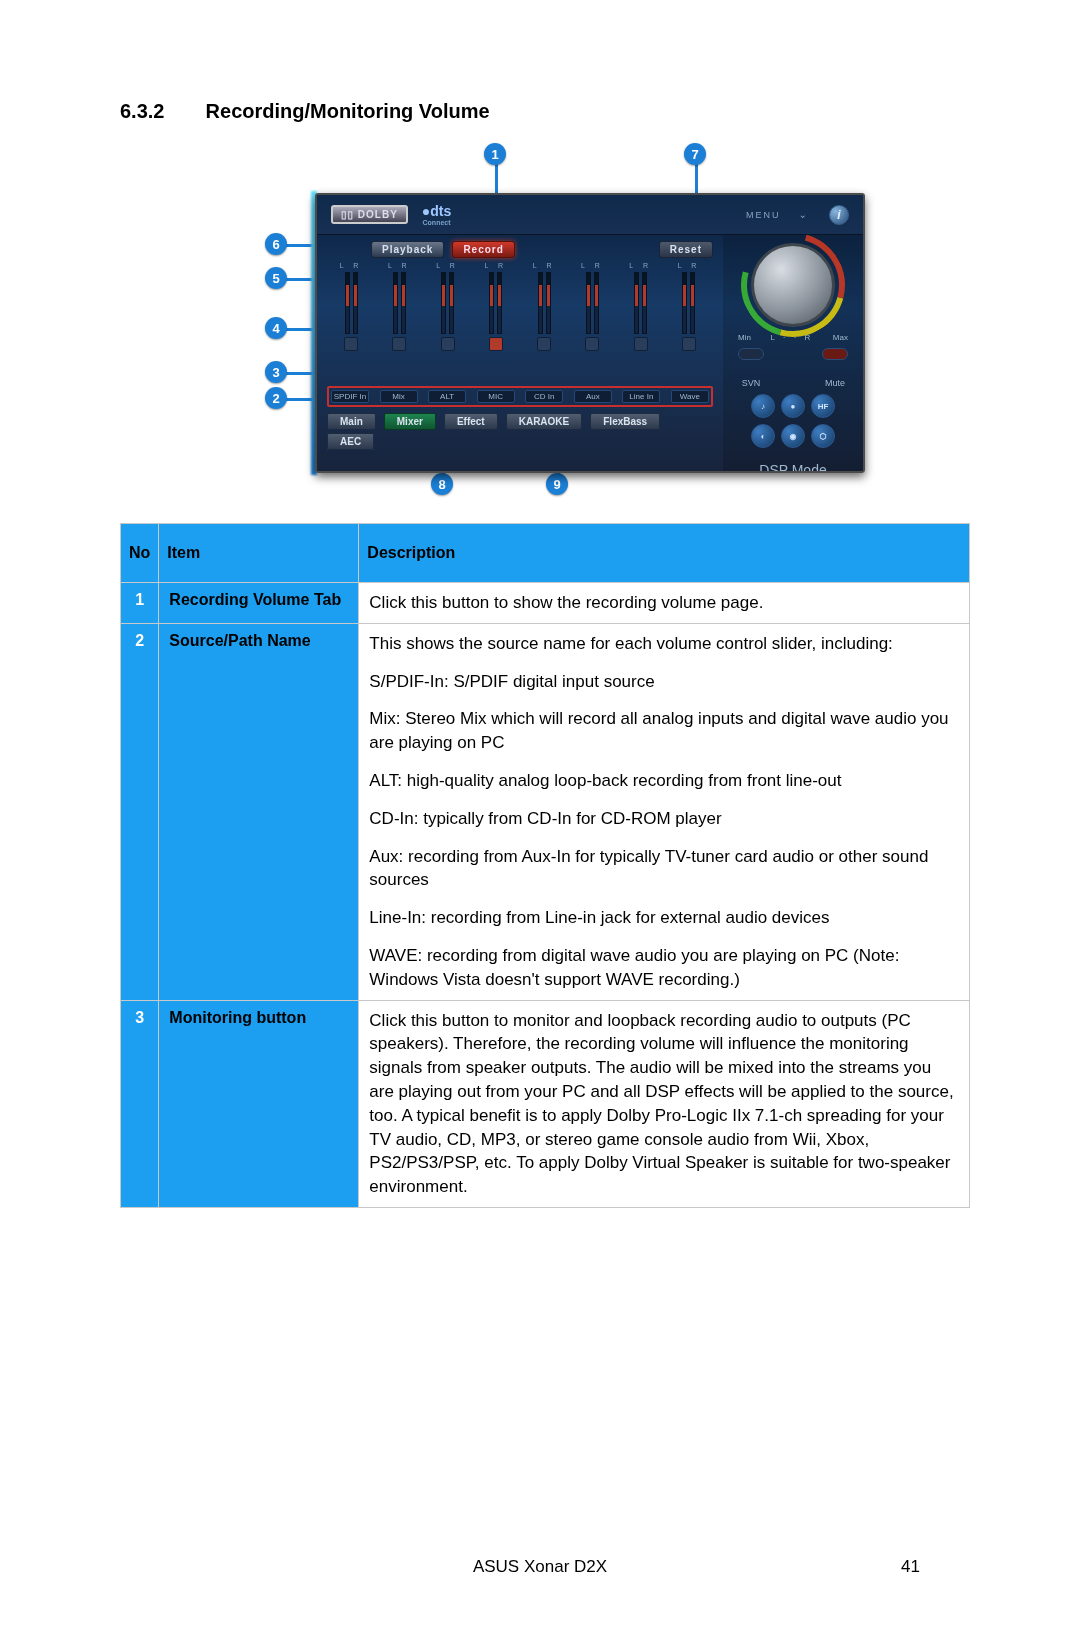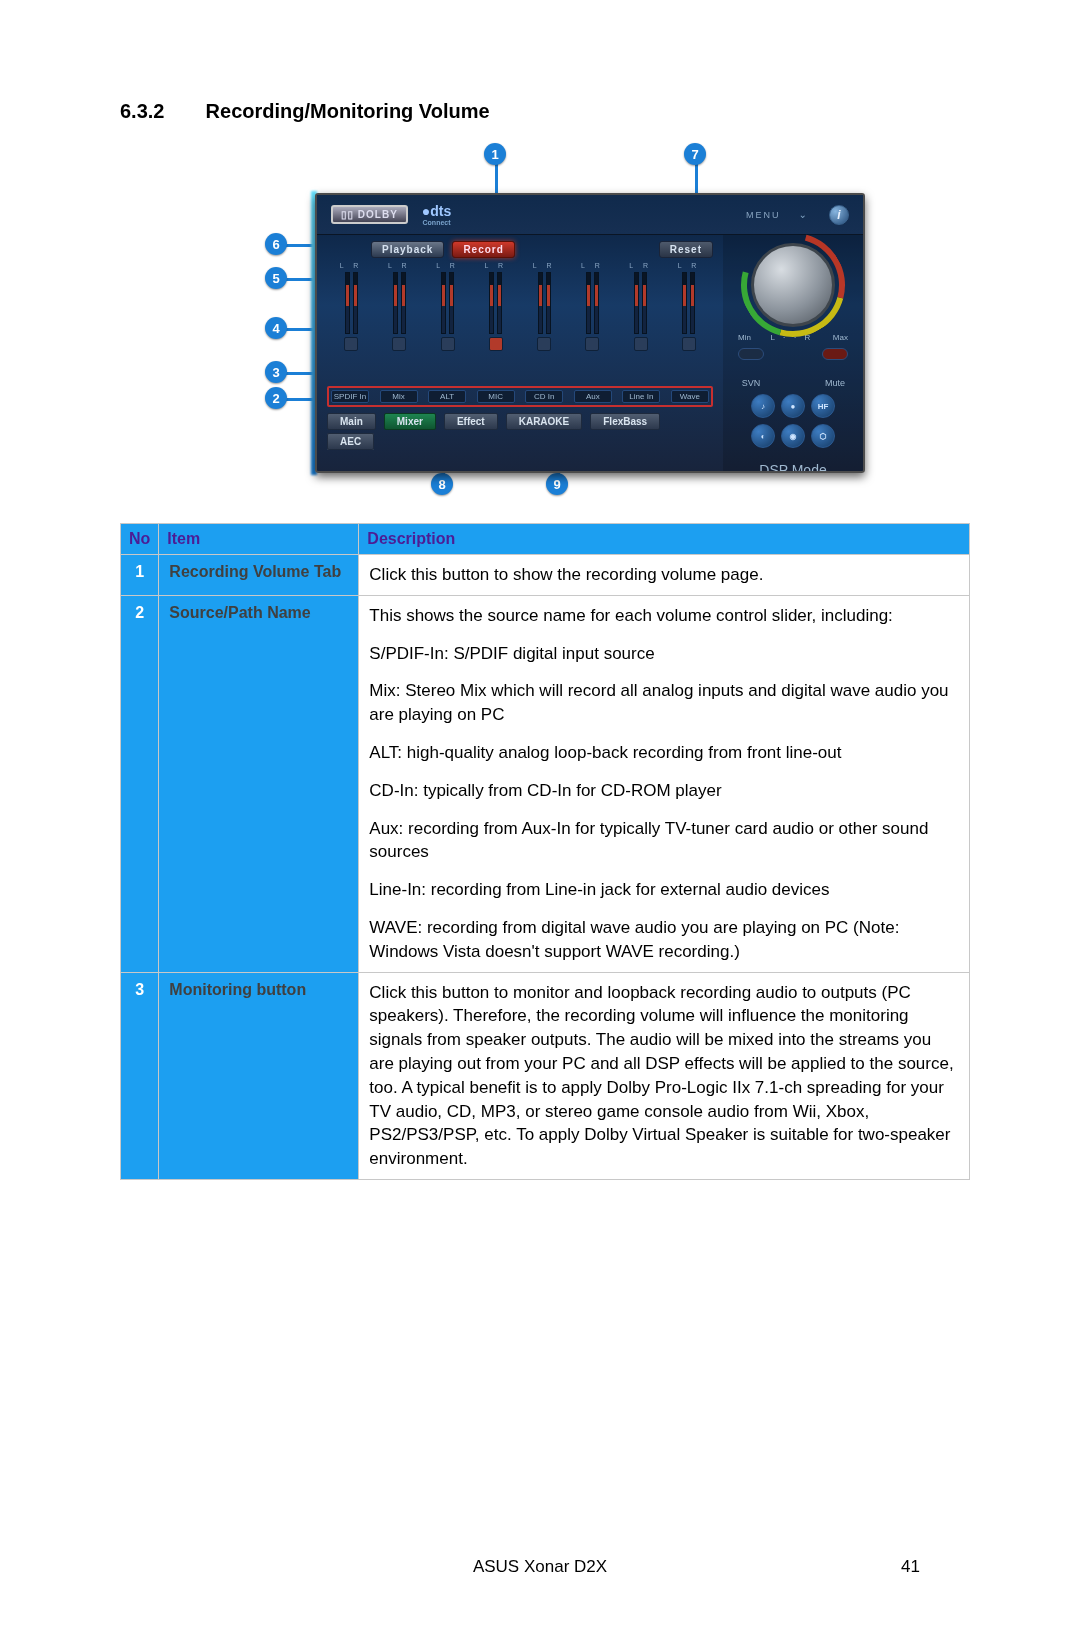--- a/index.html
+++ b/index.html
@@ -177,38 +177,38 @@
     background:linear-gradient(180deg,#66e2ff,#1b7fd6);filter:blur(1px);}
 
   
   table.desc {
     width: 100%;
     border-collapse: collapse;
     font-size: 17px;
   }
   table.desc th {
     background: #1c9ff1;
-    color: #4c1d95;
+    color: #000000;
     font-weight: bold;
     text-align: left;
-    padding: 6px 8px;
+    padding: 20px 8px;
     border: 1px solid #c8c8c8;
     font-size: 16px;
   }
   table.desc td {
     border: 1px solid #c8c8c8;
     padding: 8px 10px;
     vertical-align: top;
   }
   td.no {
     background: #1c9ff1; color:#fff; font-weight:bold; text-align:center;
     width: 38px; font-size:16px;
   }
   td.item {
-    background: #1c9ff1; color:#404040; font-weight:bold;
+    background: #1c9ff1; color:#000000; font-weight:bold;
     width: 200px; font-size:16px;
   }
   td.descr { color:#000; line-height:1.4; }
   td.descr p { margin-bottom: 14px; }
   td.descr p:last-child { margin-bottom: 0; }
 
   .footer {
     position:absolute; bottom:50px; left:0; width:1080px;
     display:flex; justify-content:center; align-items:center;
     gap:200px; font-size:17px; color:#000;

